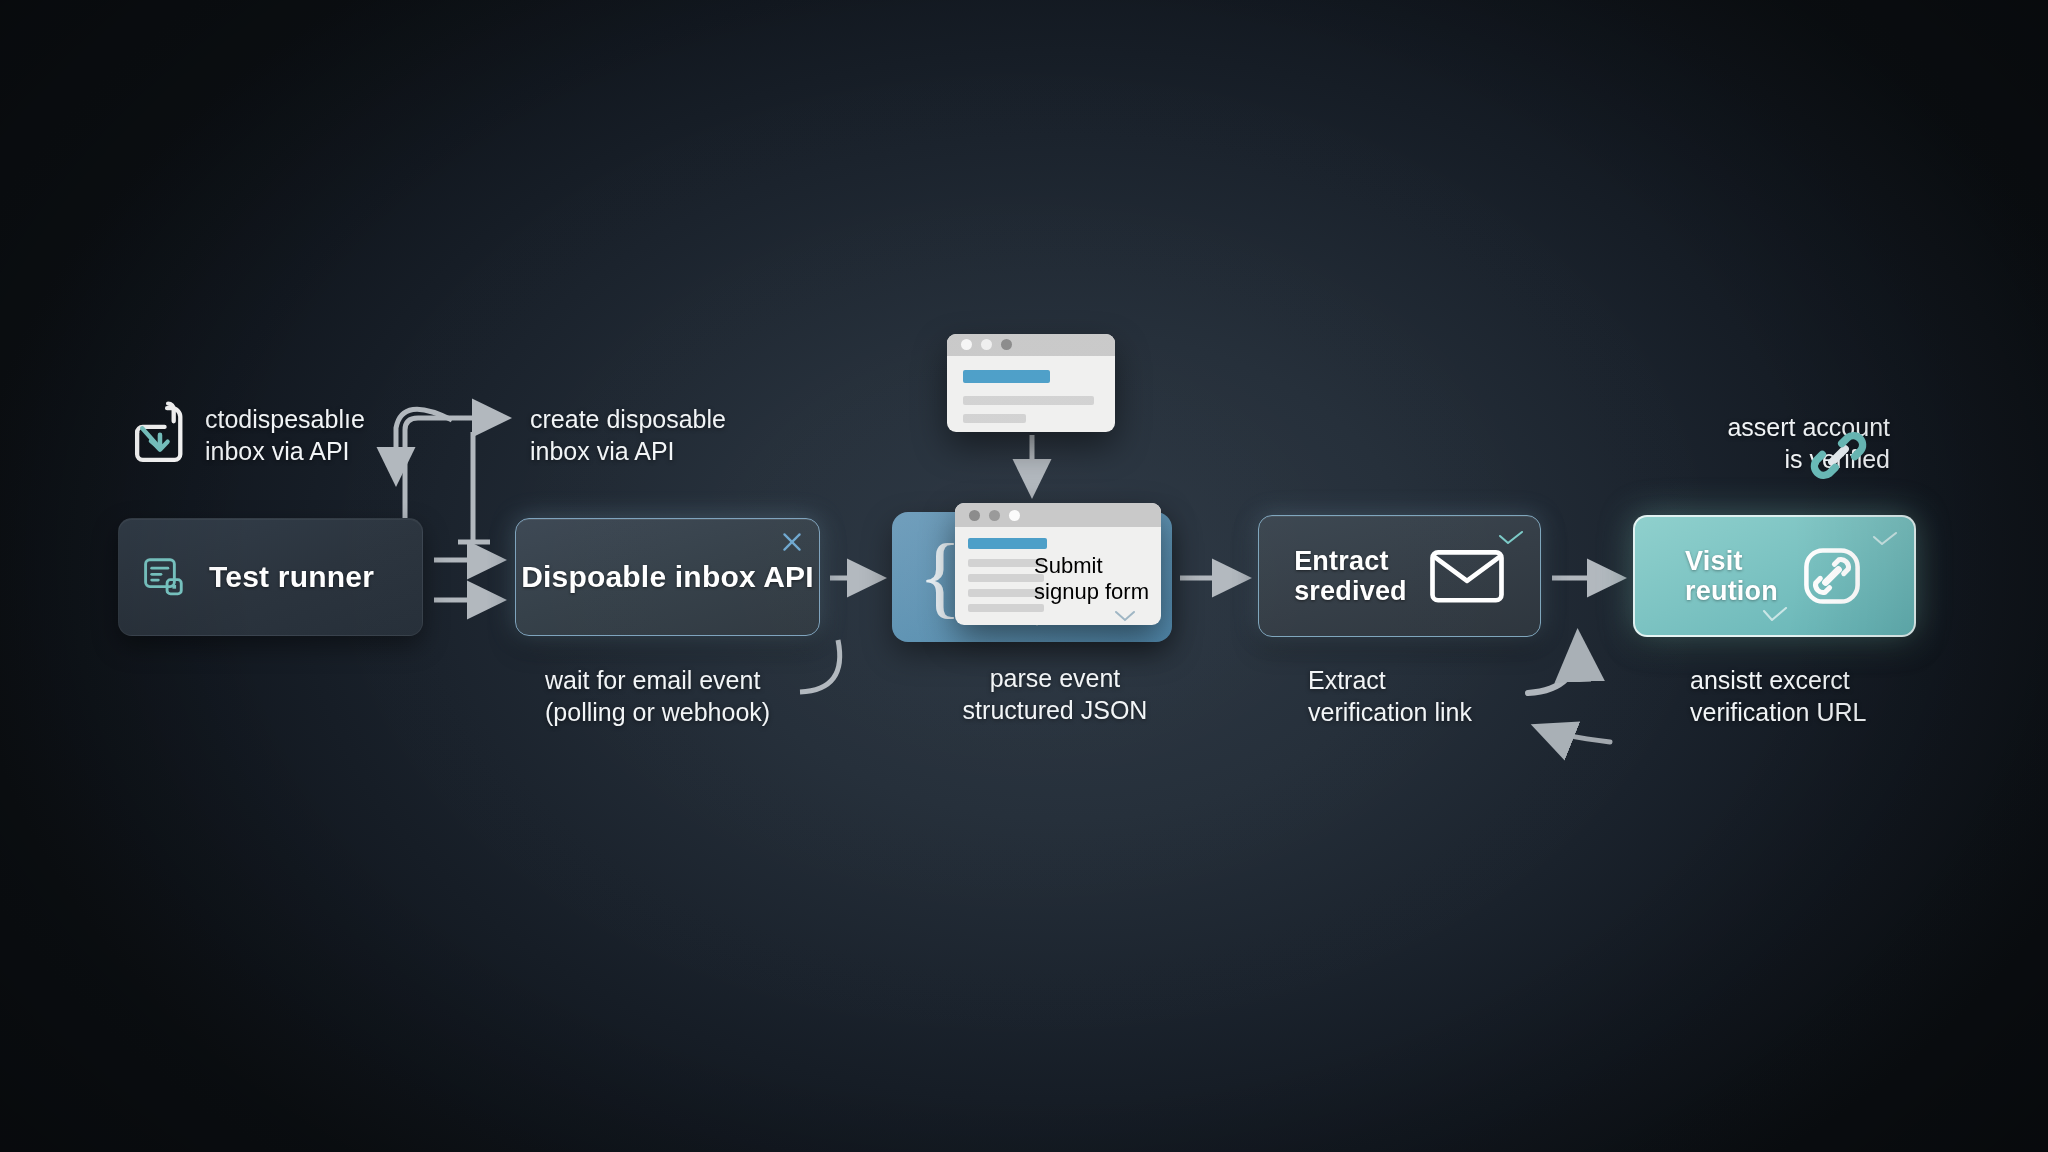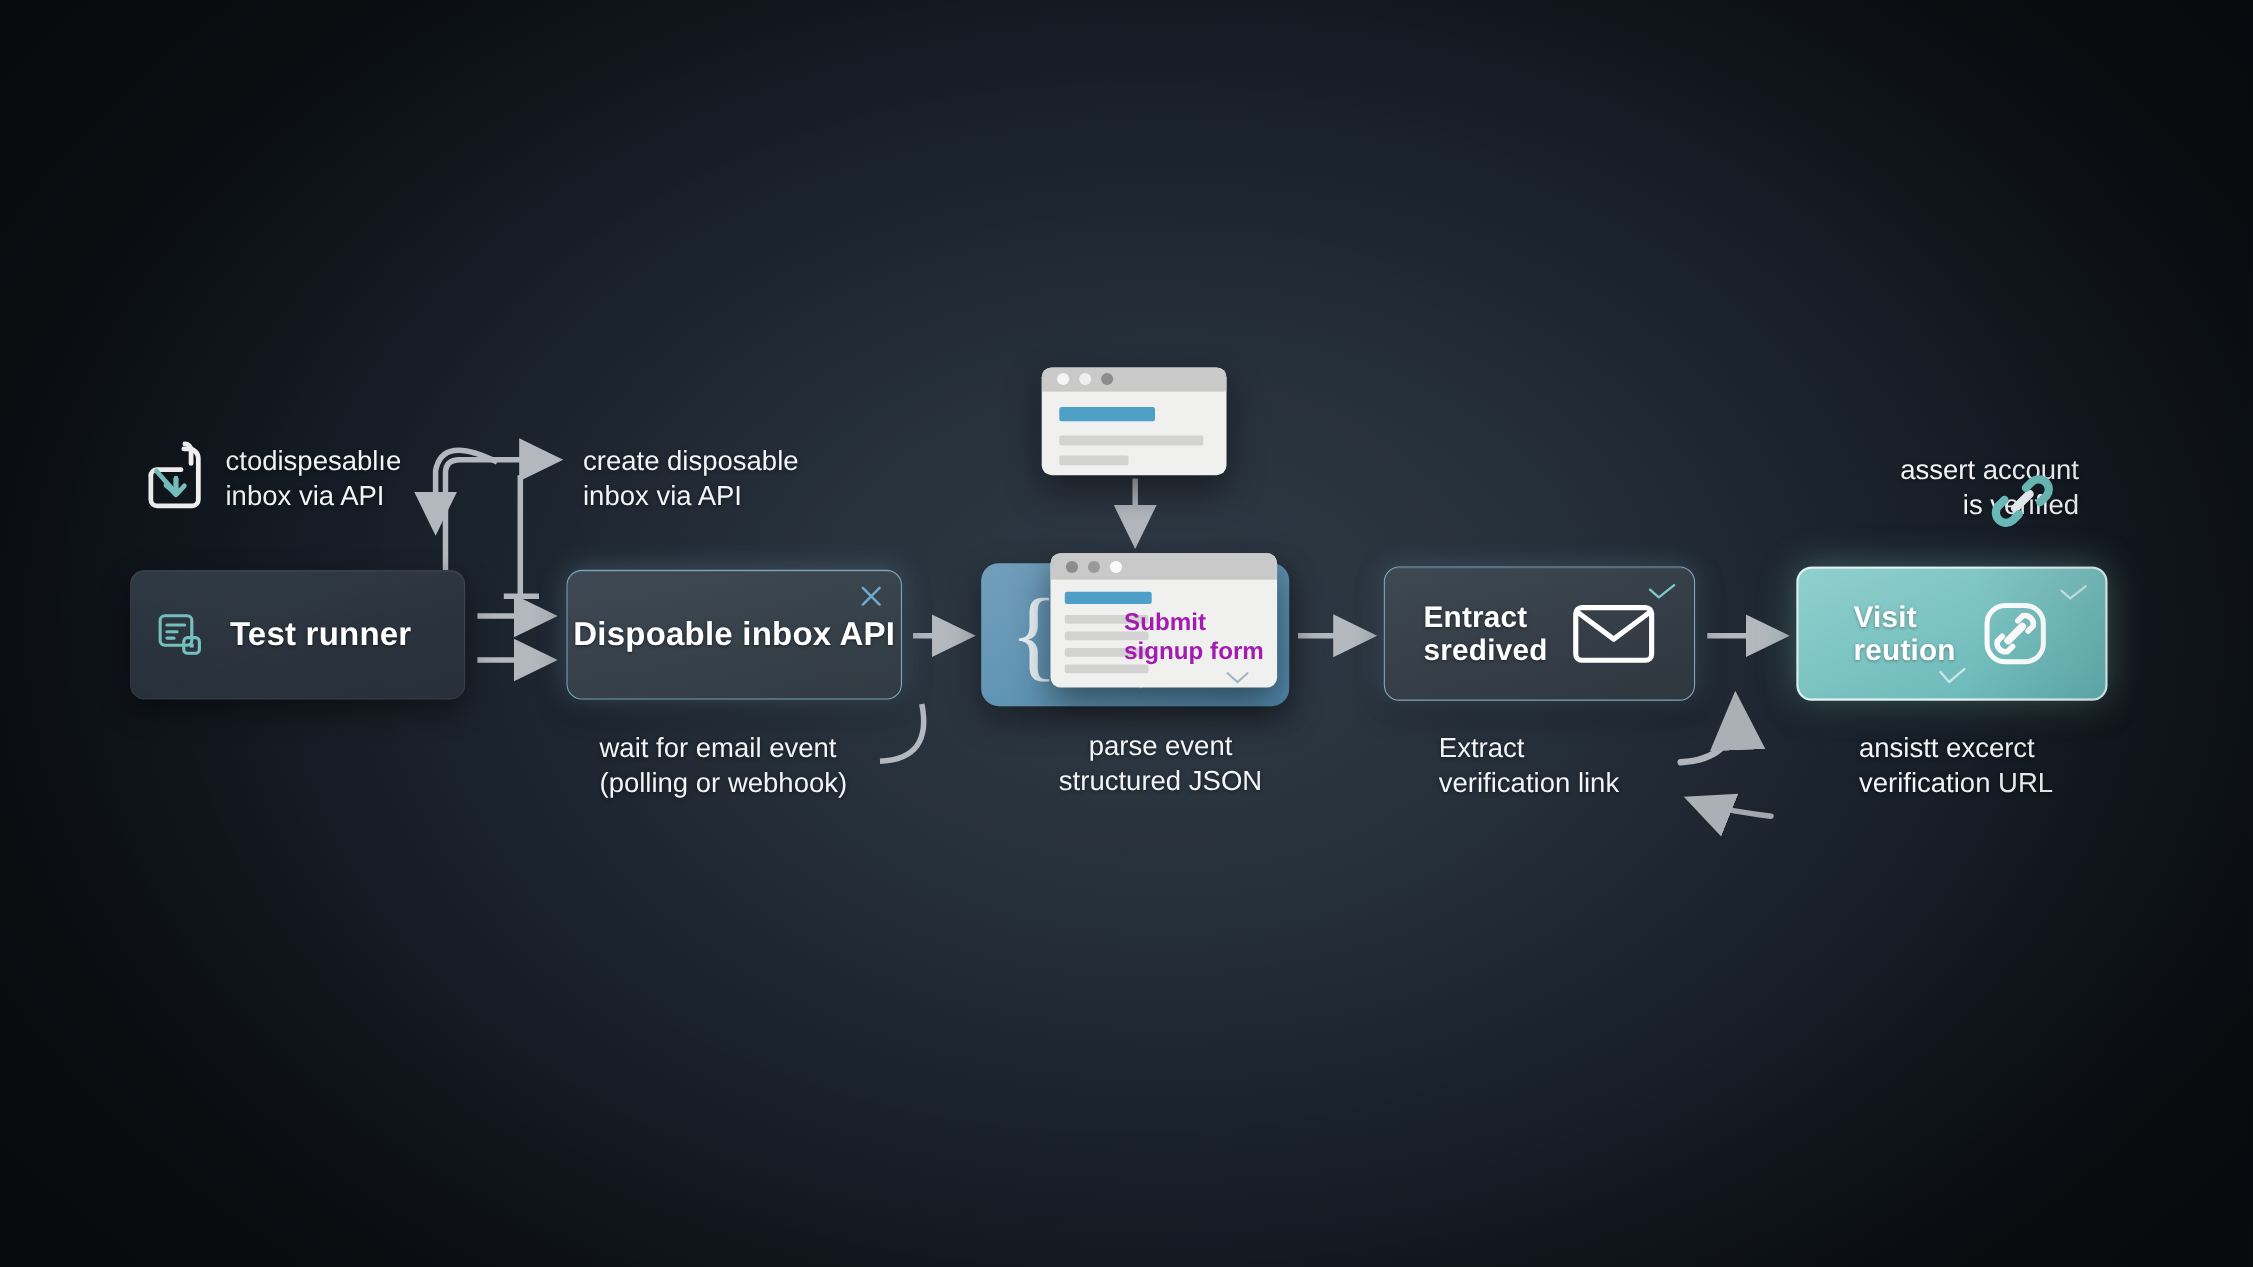--- a/index.html
+++ b/index.html
@@ -148,21 +148,21 @@
   #card-top { left: 947px; top: 334px; width: 168px; height: 98px; }
   #card-top .bar-blue { width: 64%; }
 
   #card-submit { left: 955px; top: 503px; width: 206px; height: 122px; z-index: 6; }
   #card-submit .browser-bar { height: 20%; }
   #card-submit .browser-body { height: 80%; padding: 11px 13px 8px 13px; }
   #card-submit .bar-blue { width: 44%; height: 11px; margin-bottom: 10px; }
   #card-submit .bar-grey { width: 42%; height: 8px; margin-bottom: 7px; }
   #submit-text {
     position: absolute; right: 12px; top: 26px;
-    font-size: 22px; font-weight: bold; color: #a21caf;
+    font-size: 22px; font-weight: normal; color: #000000;
     line-height: 1.15; text-align: left;
   }
   #card-submit-chevron {
     position: absolute; right: 24px; bottom: 2px;
     width: 24px; height: 13px; color: #9fb6c4;
   }
 
   
   .annot {
     position: absolute;

